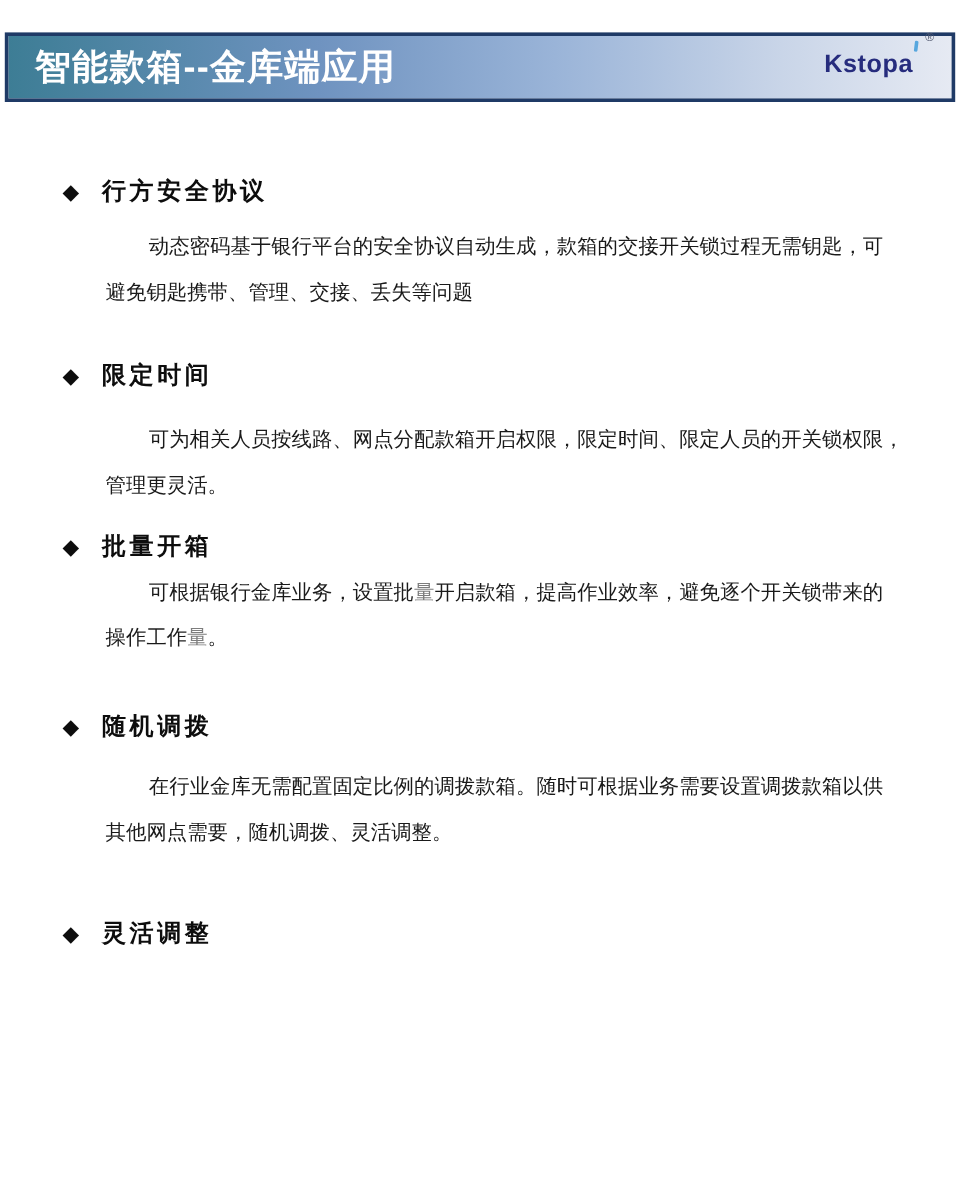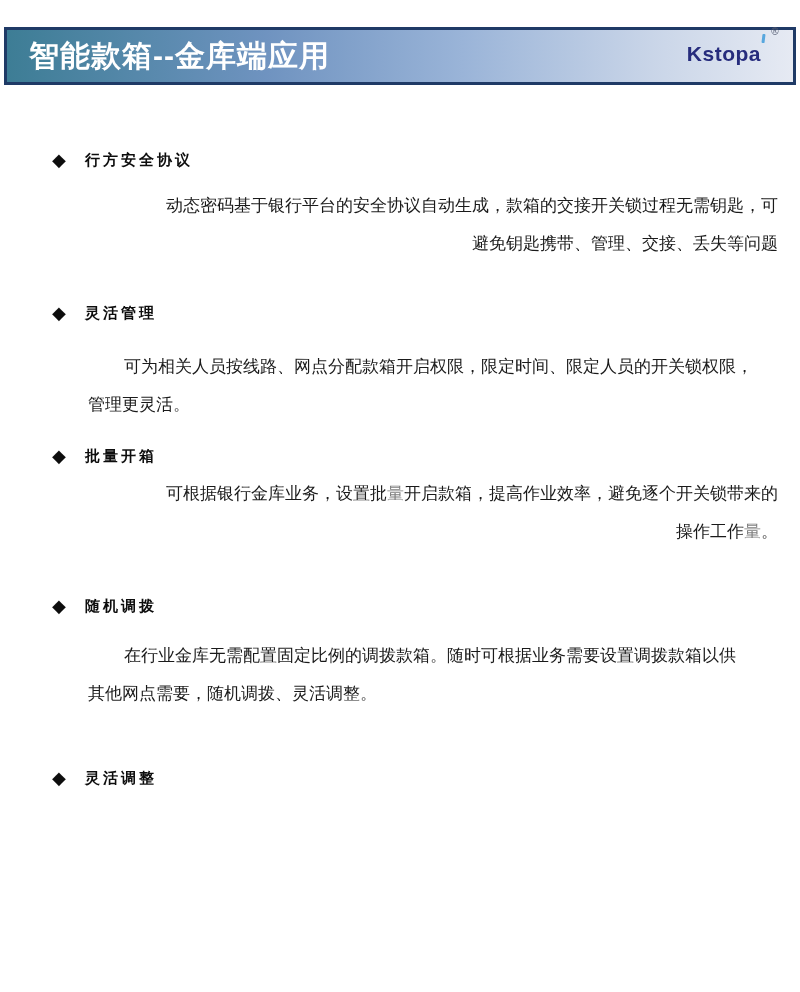--- a/index.html
+++ b/index.html
@@ -70,44 +70,44 @@
     font-size: 18px;
     line-height: 26px;
     color: #0d0d0d;
     margin-left: 12px;
     width: 20px;
     flex: 0 0 20px;
     margin-right: 13px;
   }
   .sec-title {
     margin: 0;
-    font-size: 15px;
+    font-size: 20px;
     line-height: 26px;
     font-weight: 700;
     letter-spacing: 3px;
     color: #0d0d0d;
   }
   .sec-body {
     margin: 0 0 0 48px;
     width: 690px;
     font-size: 17px;
     line-height: 38px;
     color: #1a1a1a;
     white-space: pre-wrap;
     text-indent: 36px;
   }
   .gray-glyph { color: #7d7d7d; }
 
   
   .s1 .sec-head { margin-top: 62px; }
-  .s1 .sec-body { margin-top: 14px; text-align: right; }
+  .s1 .sec-body { margin-top: 14px; }
   .s2 .sec-head { margin-top: 37px; }
   .s2 .sec-body { margin-top: 22px; }
   .s3 .sec-head { margin-top: 19px; }
-  .s3 .sec-body { margin-top: 6px; text-align: right;  }
+  .s3 .sec-body { margin-top: 6px;  }
   .s4 .sec-head { margin-top: 42px; }
   .s4 .sec-body { margin-top: 18px; }
   .s5 .sec-head { margin-top: 52px; }
   .s5 .sec-body { margin-top: 19px; }
 </style>
 </head>
 <body>
 
 <header class="banner">
   <div class="banner-title">智能款箱--金库端应用</div>
@@ -121,21 +121,21 @@
       <span class="diamond">◆</span>
       <h2 class="sec-title">行方安全协议</h2>
     </div>
     <p class="sec-body">动态密码基于银行平台的安全协议自动生成，款箱的交接开关锁过程无需钥匙，可
 避免钥匙携带、管理、交接、丢失等问题</p>
   </section>
 
   <section class="sec s2">
     <div class="sec-head">
       <span class="diamond">◆</span>
-      <h2 class="sec-title">灵活管理</h2>
+      <h2 class="sec-title">限定时间</h2>
     </div>
     <p class="sec-body">可为相关人员按线路、网点分配款箱开启权限，限定时间、限定人员的开关锁权限，
 管理更灵活。</p>
   </section>
 
   <section class="sec s3">
     <div class="sec-head">
       <span class="diamond">◆</span>
       <h2 class="sec-title">批量开箱</h2>
     </div>

